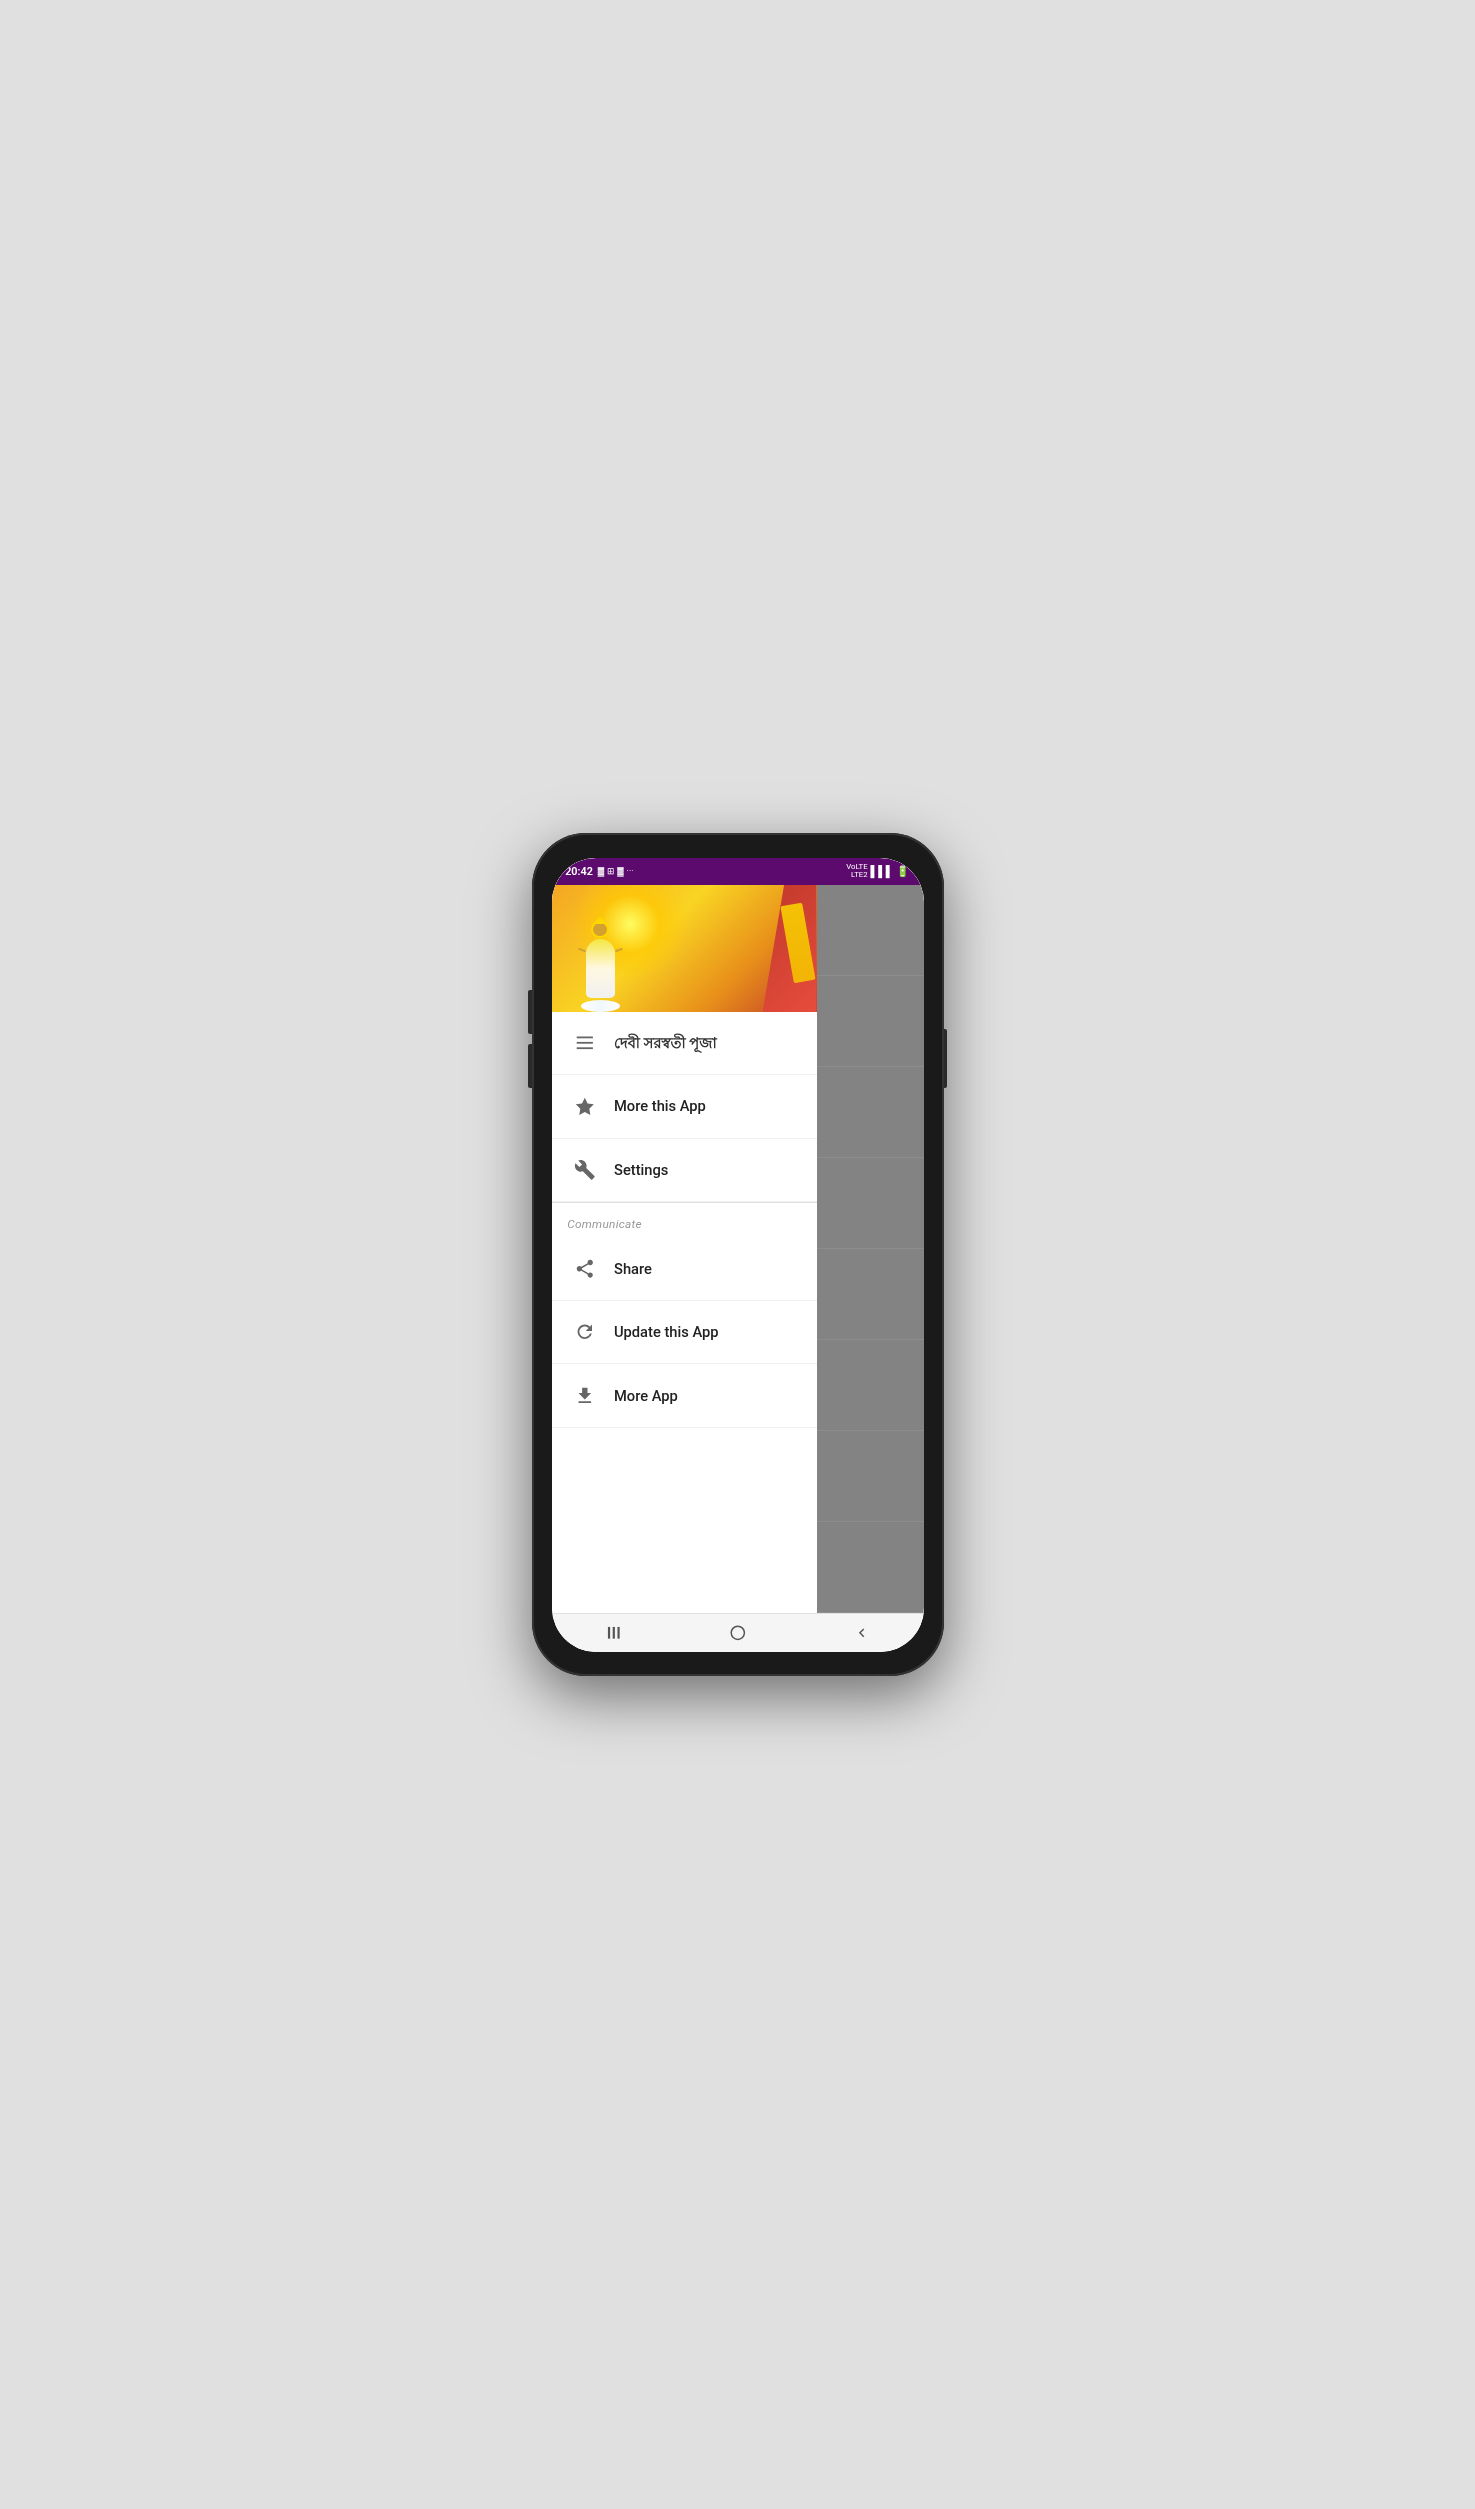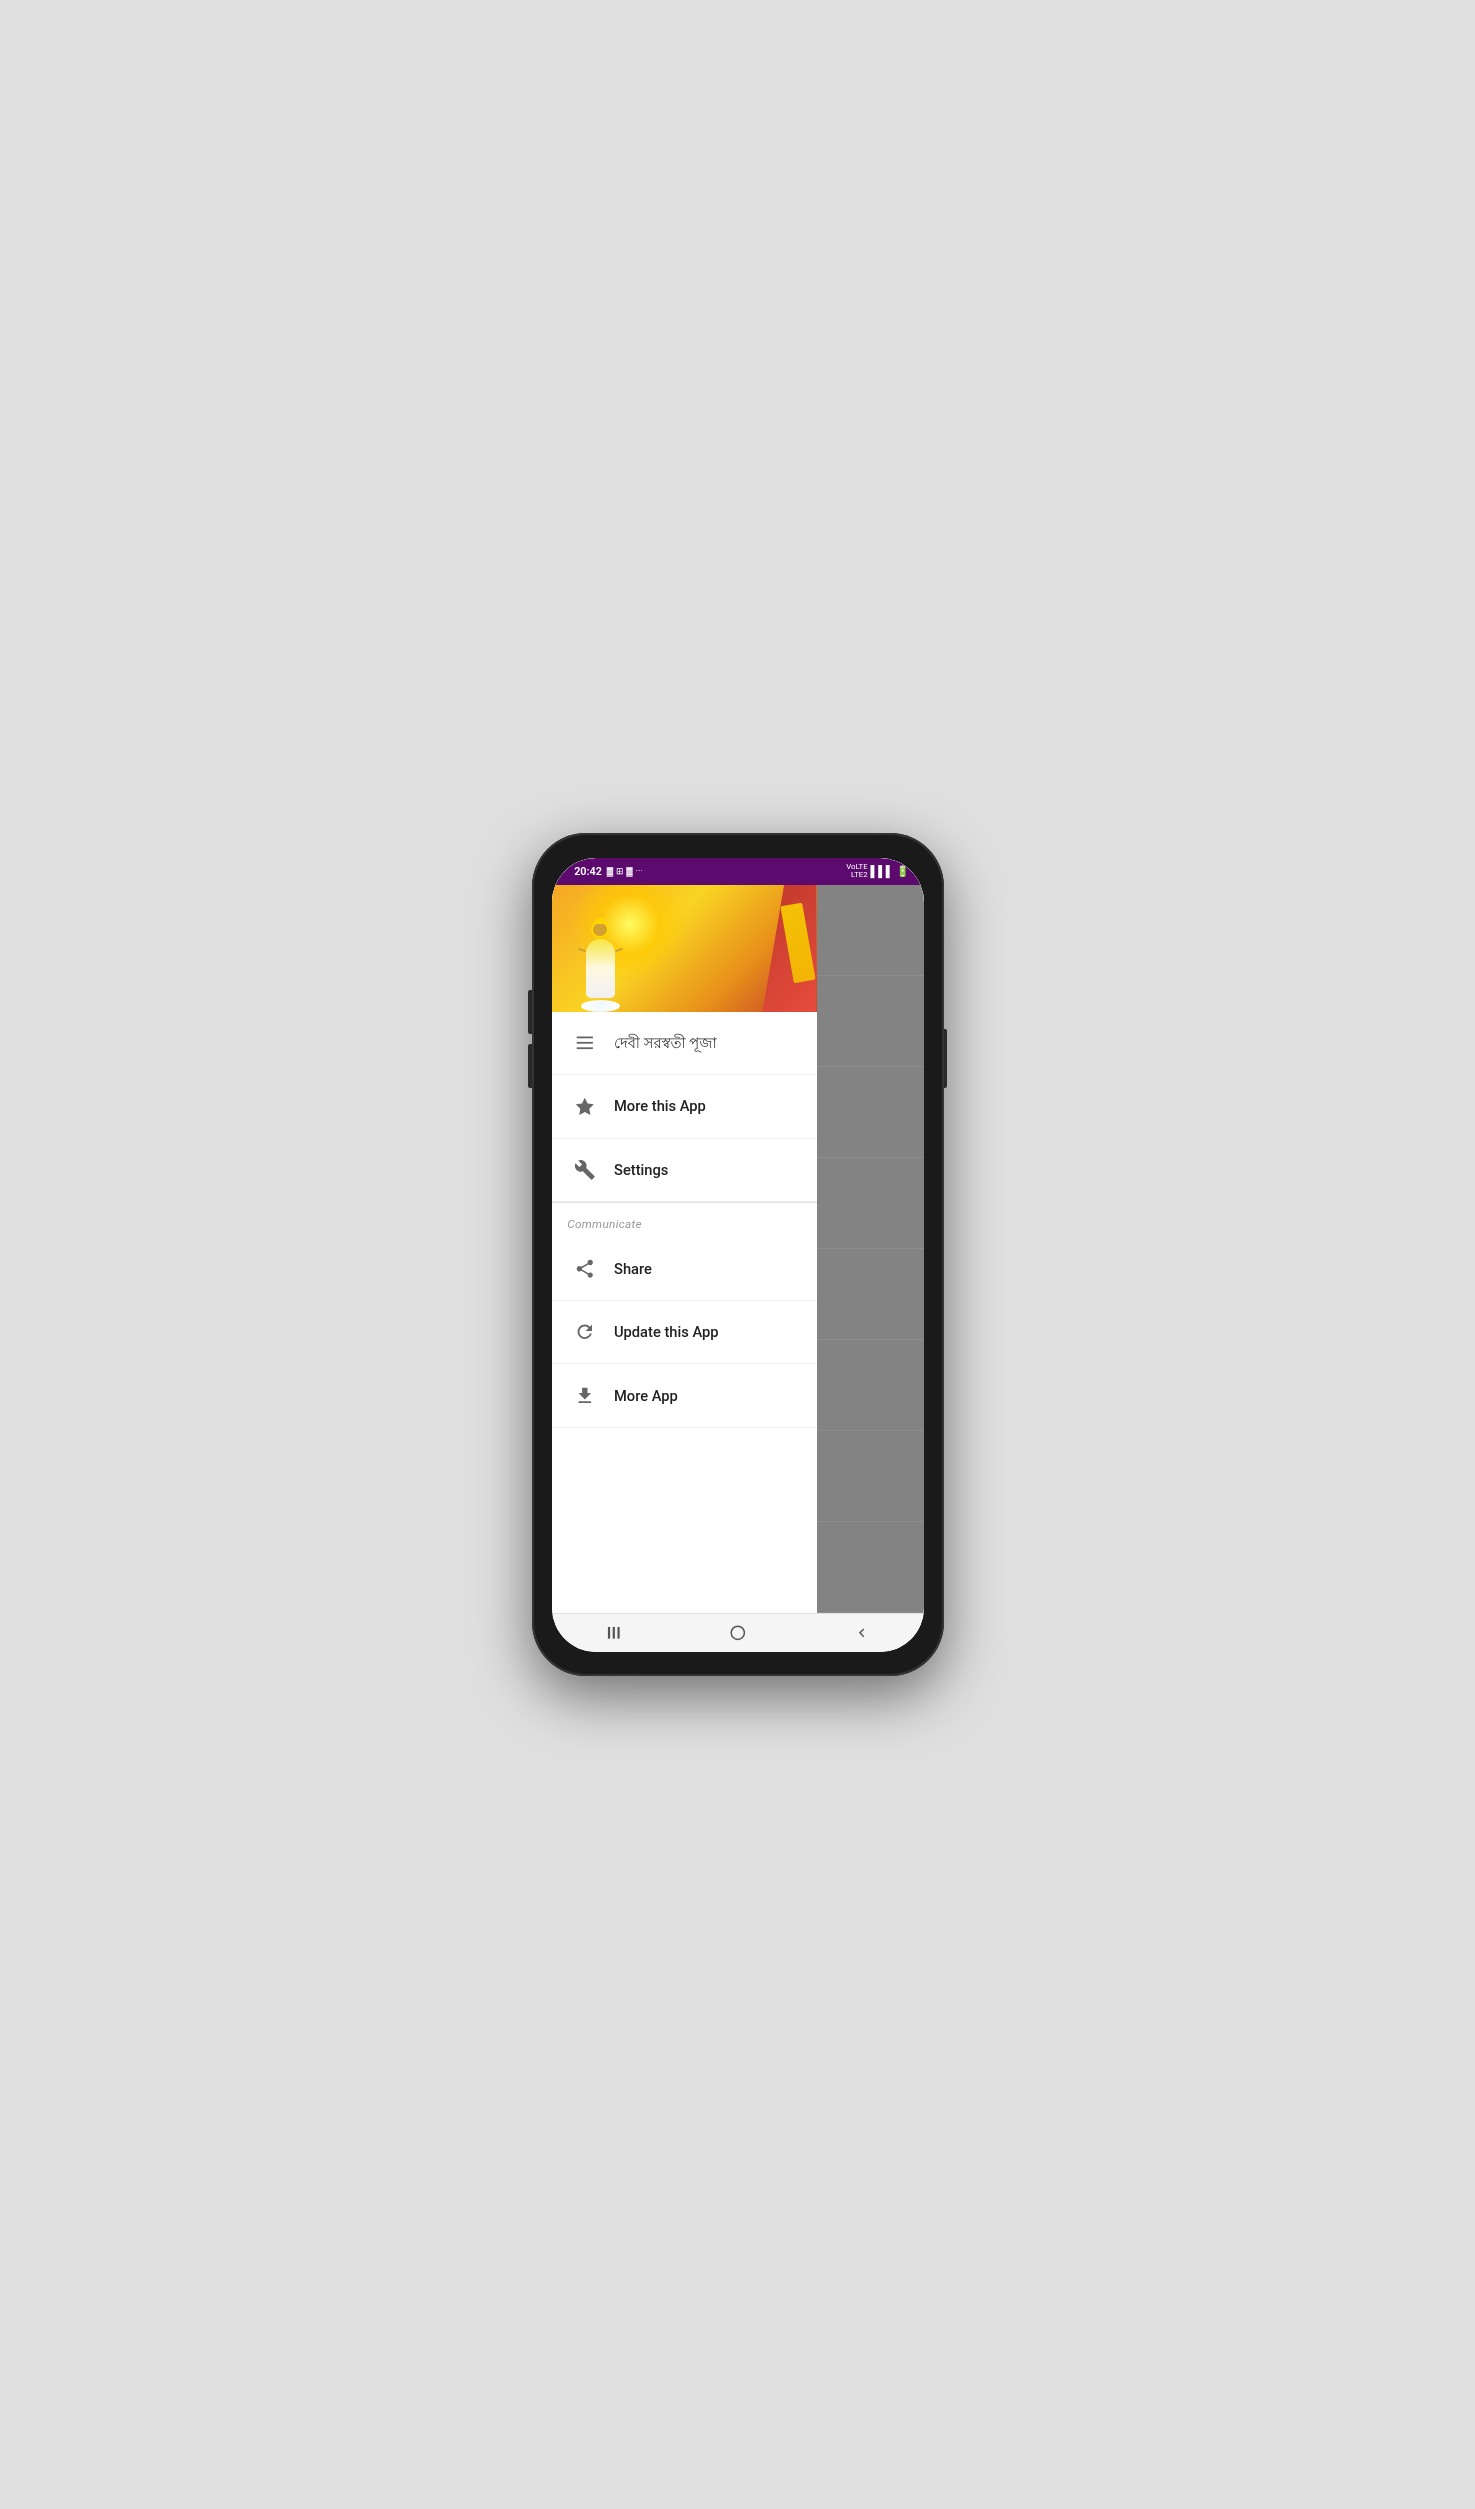--- a/index.html
+++ b/index.html
@@ -82,21 +82,20 @@
       justify-content: space-between;
       align-items: center;
       padding: 0 13.7px 0 13.7px;
       flex-shrink: 0;
     }
 
     .status-left {
       display: flex;
       align-items: center;
       gap: 4.9px;
-      margin-left: 9px;
     }
 
     .status-time {
       color: #fff;
       font-size: 10.8px;
       font-weight: 600;
     }
 
     .status-icons {
       display: flex;
@@ -182,21 +181,21 @@
 
     .menu-icon svg {
       width: 21.6px;
       height: 21.6px;
       fill: #666;
     }
 
     .menu-label {
       font-size: 14.7px;
       color: #333;
-      font-weight: 400;
+      font-weight: 700;
       text-align: center;
     }
 
     .menu-label-bold {
       font-size: 14.7px;
       color: #222;
       font-weight: 500;
     }
 
     

